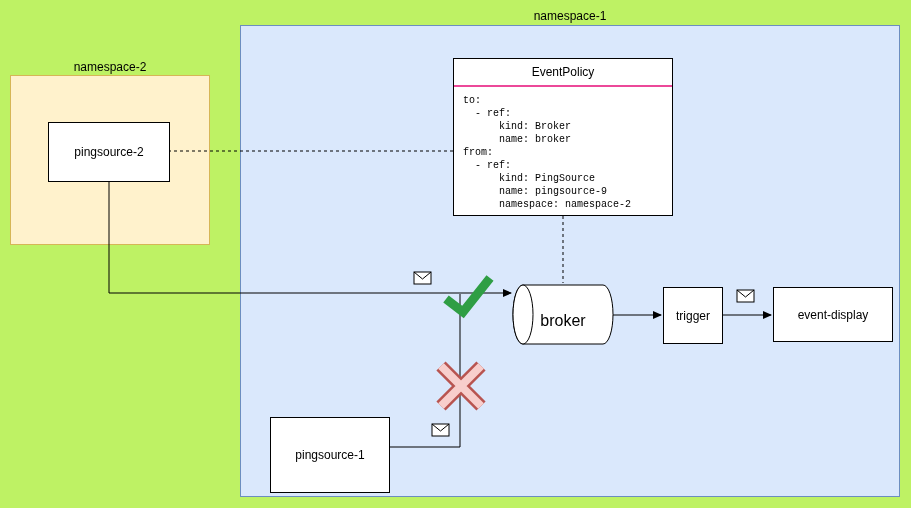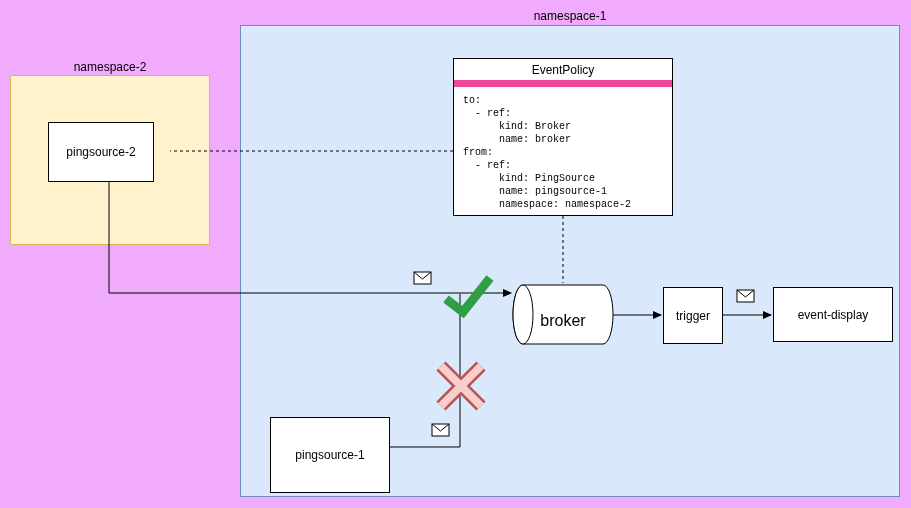--- a/index.html
+++ b/index.html
@@ -4,21 +4,21 @@
 <style>
   * { margin: 0; padding: 0; box-sizing: border-box; }
   body {
     font-family: "Liberation Sans", sans-serif;
     background: #ffffff;
   }
   .canvas {
     position: relative;
     width: 911px;
     height: 508px;
-    background: #f0abfc;
+    background: #bef264;
     overflow: hidden;
   }
   .ns-rect { position: absolute; }
   .ns1-rect {
     left: 240px; top: 25px; width: 660px; height: 472px;
     background: #dae8fc; border: 1px solid #6c8ebf;
   }
   .ns2-rect {
     left: 10px; top: 75px; width: 200px; height: 170px;
     background: #fff2cc; border: 1px solid #d6b656;
@@ -27,30 +27,30 @@
     position: absolute; font-size: 12px; color: #000;
     text-align: center; line-height: 14px;
   }
   .ns1-label { left: 240px; top: 9px; width: 660px; }
   .ns2-label { left: 10px; top: 60px; width: 200px; }
   .node {
     position: absolute; background: #ffffff; border: 1px solid #000;
     display: flex; align-items: center; justify-content: center;
     font-size: 12px; color: #000; text-align: center;
   }
-  .pingsource2 { left: 48px; top: 122px; width: 106px; height: 60px; }
+  .pingsource2 { left: 48px; top: 122px; width: 122px; height: 60px; }
   .pingsource1 { left: 270px; top: 417px; width: 120px; height: 76px; }
   .trigger     { left: 663px; top: 287px; width: 60px;  height: 57px; }
   .event-display { left: 773px; top: 287px; width: 120px; height: 55px; }
   .eventpolicy {
     position: absolute; left: 453px; top: 58px; width: 220px; height: 158px;
     background: #ffffff; border: 1px solid #000;
   }
   .ep-title {
-    height: 28px; border-bottom: 7px solid #ec4899;
+    height: 28px; border-bottom: 2px solid #ec4899;
     display: flex; align-items: center; justify-content: center;
     font-size: 12px; color: #000;
   }
   .ep-body {
     margin: 0; padding: 7px 9px;
     font-family: "Liberation Mono", "DejaVu Sans Mono", monospace;
     font-size: 10px; line-height: 13px; color: #000;
     white-space: pre;
   }
   .broker-label {
@@ -125,21 +125,21 @@
 
   <div class="eventpolicy">
     <div class="ep-title">EventPolicy</div>
     <pre class="ep-body">to:
   - ref:
       kind: Broker
       name: broker
 from:
   - ref:
       kind: PingSource
-      name: pingsource-1
+      name: pingsource-9
       namespace: namespace-2</pre>
   </div>
 
   <div class="broker-label">
     <span>broker</span>
   </div>
 
   <div class="node event-display">
     <span>event-display</span>
   </div>

